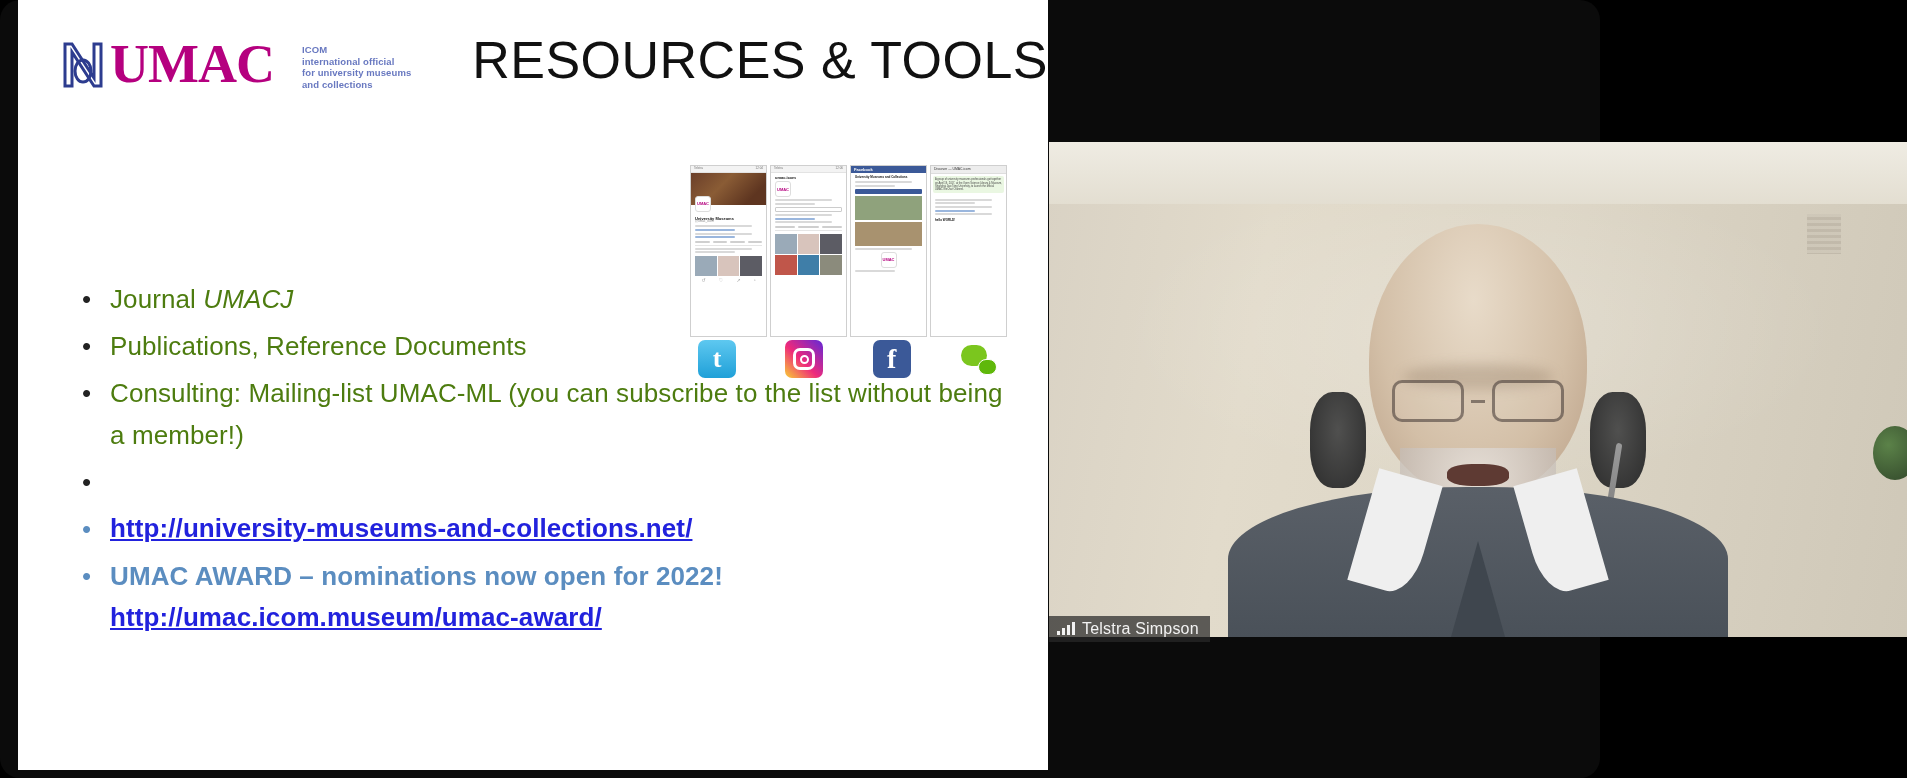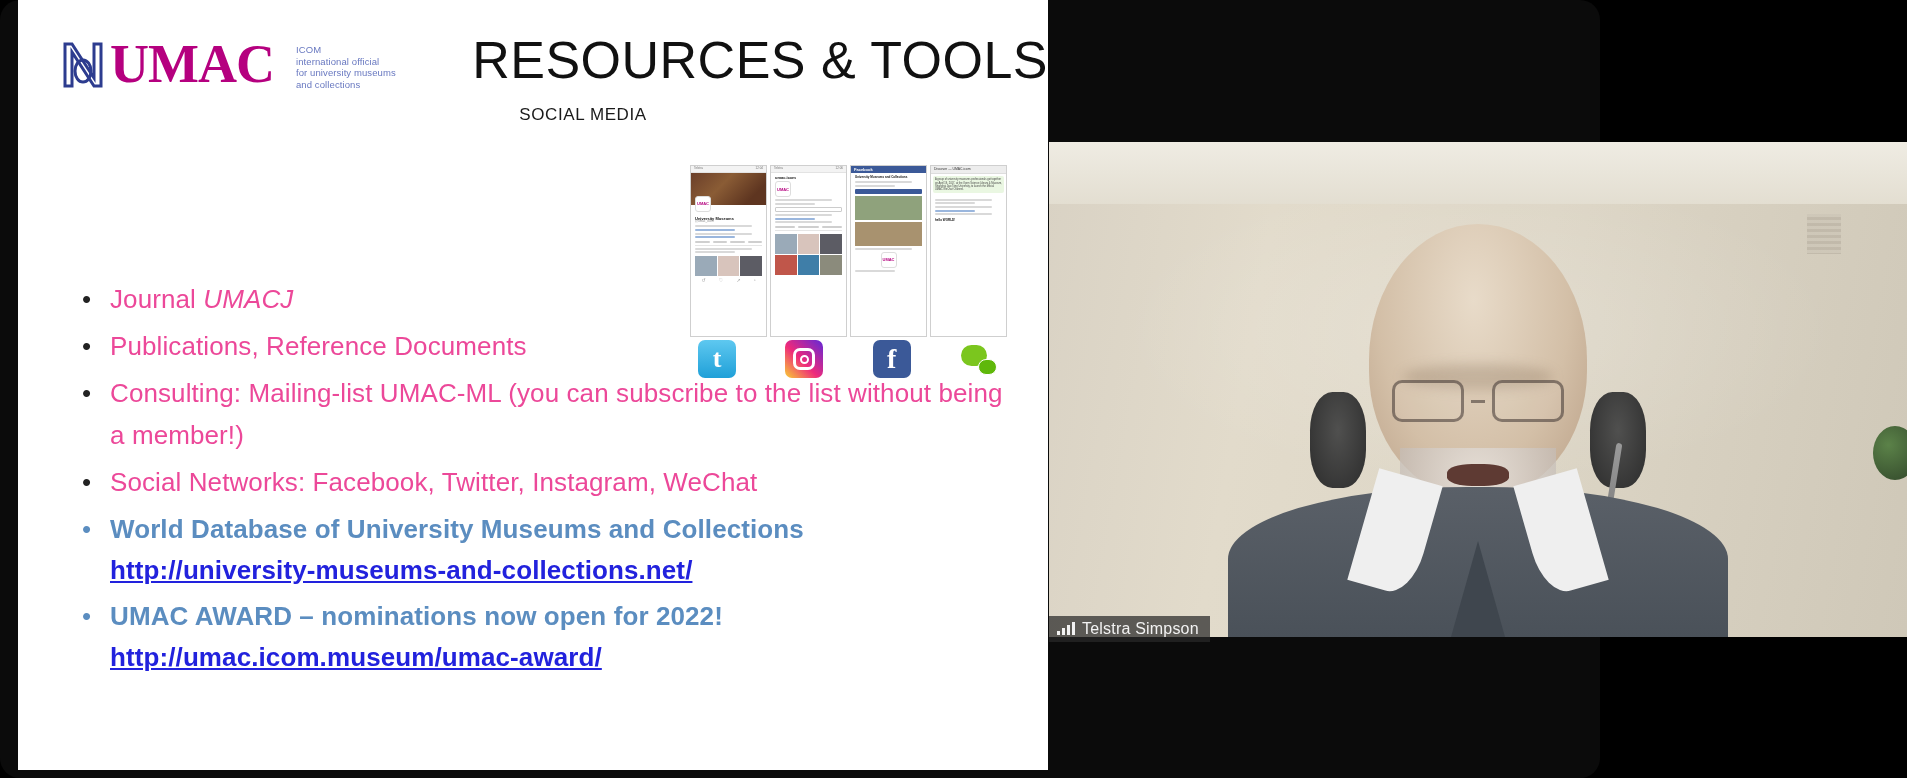--- a/index.html
+++ b/index.html
@@ -43,26 +43,26 @@
   }
   .logo-umac {
     font-family:"Liberation Serif", serif;
     font-size:54px;
     font-weight:700;
     color:#b5007f;
     letter-spacing:-1px;
     line-height:52px;
   }
   .logo-tagline {
-    margin-left:22px;
+    margin-left:28px;
     margin-top:6px;
     font-size:9.5px;
     line-height:11.5px;
     color:#6878c0;
-    font-weight:400;
+    font-weight:700;
     letter-spacing:0.1px;
   }
 
   
   .slide-title {
     position:absolute;
     left:0; right:0; top:30px;
     text-align:right;
     font-size:52px;
     color:#111;
@@ -212,21 +212,21 @@
     font-size:26px;
     line-height:42px;
     color:#222;
     text-align:left;
     padding-left:6px;
   }
   .bullet-dot.link { color:#5b8dc0; }
   .bullet-text {
     font-size:26px;
     line-height:42px;
-    color:#ec4899;
+    color:#4d7c0f;
     letter-spacing:0.1px;
   }
   .bullet-text .ital { font-style:italic; }
   .bullet.linkish .bullet-text {
     color:#5b8dc0;
     font-weight:700;
   }
   .url {
     display:block;
     color:#2222dd;
@@ -386,21 +386,20 @@
         <div class="logo-umac">UMAC</div>
         <div class="logo-tagline">
           <div>ICOM</div>
           <div>international official</div>
           <div>for university museums</div>
           <div>and collections</div>
         </div>
       </div>
 
       <div class="slide-title">RESOURCES &amp; TOOLS</div>
-      <div class="slide-subtitle">SOCIAL MEDIA</div>
 
       <div class="collage">
 
         <div class="phone">
           <div class="ph-status">
             <span>Telstra</span>
             <span>12:04</span>
           </div>
           <div class="ph-cover"></div>
           <div class="ph-avatar">UMAC</div>
@@ -525,27 +524,25 @@
           <div class="bullet-text">Publications, Reference Documents</div>
         </div>
 
         <div class="bullet">
           <div class="bullet-dot">•</div>
           <div class="bullet-text">Consulting: Mailing-list UMAC-ML (you can subscribe to the list without being a member!)</div>
         </div>
 
         <div class="bullet">
           <div class="bullet-dot">•</div>
-          <div class="bullet-text">Social Networks: Facebook, Twitter, Instagram, WeChat</div>
         </div>
 
         <div class="bullet linkish">
           <div class="bullet-dot link">•</div>
           <div class="bullet-text">
-            <span>World Database of University Museums and Collections</span>
             <a class="url" href="#">http://university-museums-and-collections.net/</a>
           </div>
         </div>
 
         <div class="bullet linkish">
           <div class="bullet-dot link">•</div>
           <div class="bullet-text">
             <span>UMAC AWARD – nominations now open for 2022!</span>
             <a class="url" href="#">http://umac.icom.museum/umac-award/</a>
           </div>

